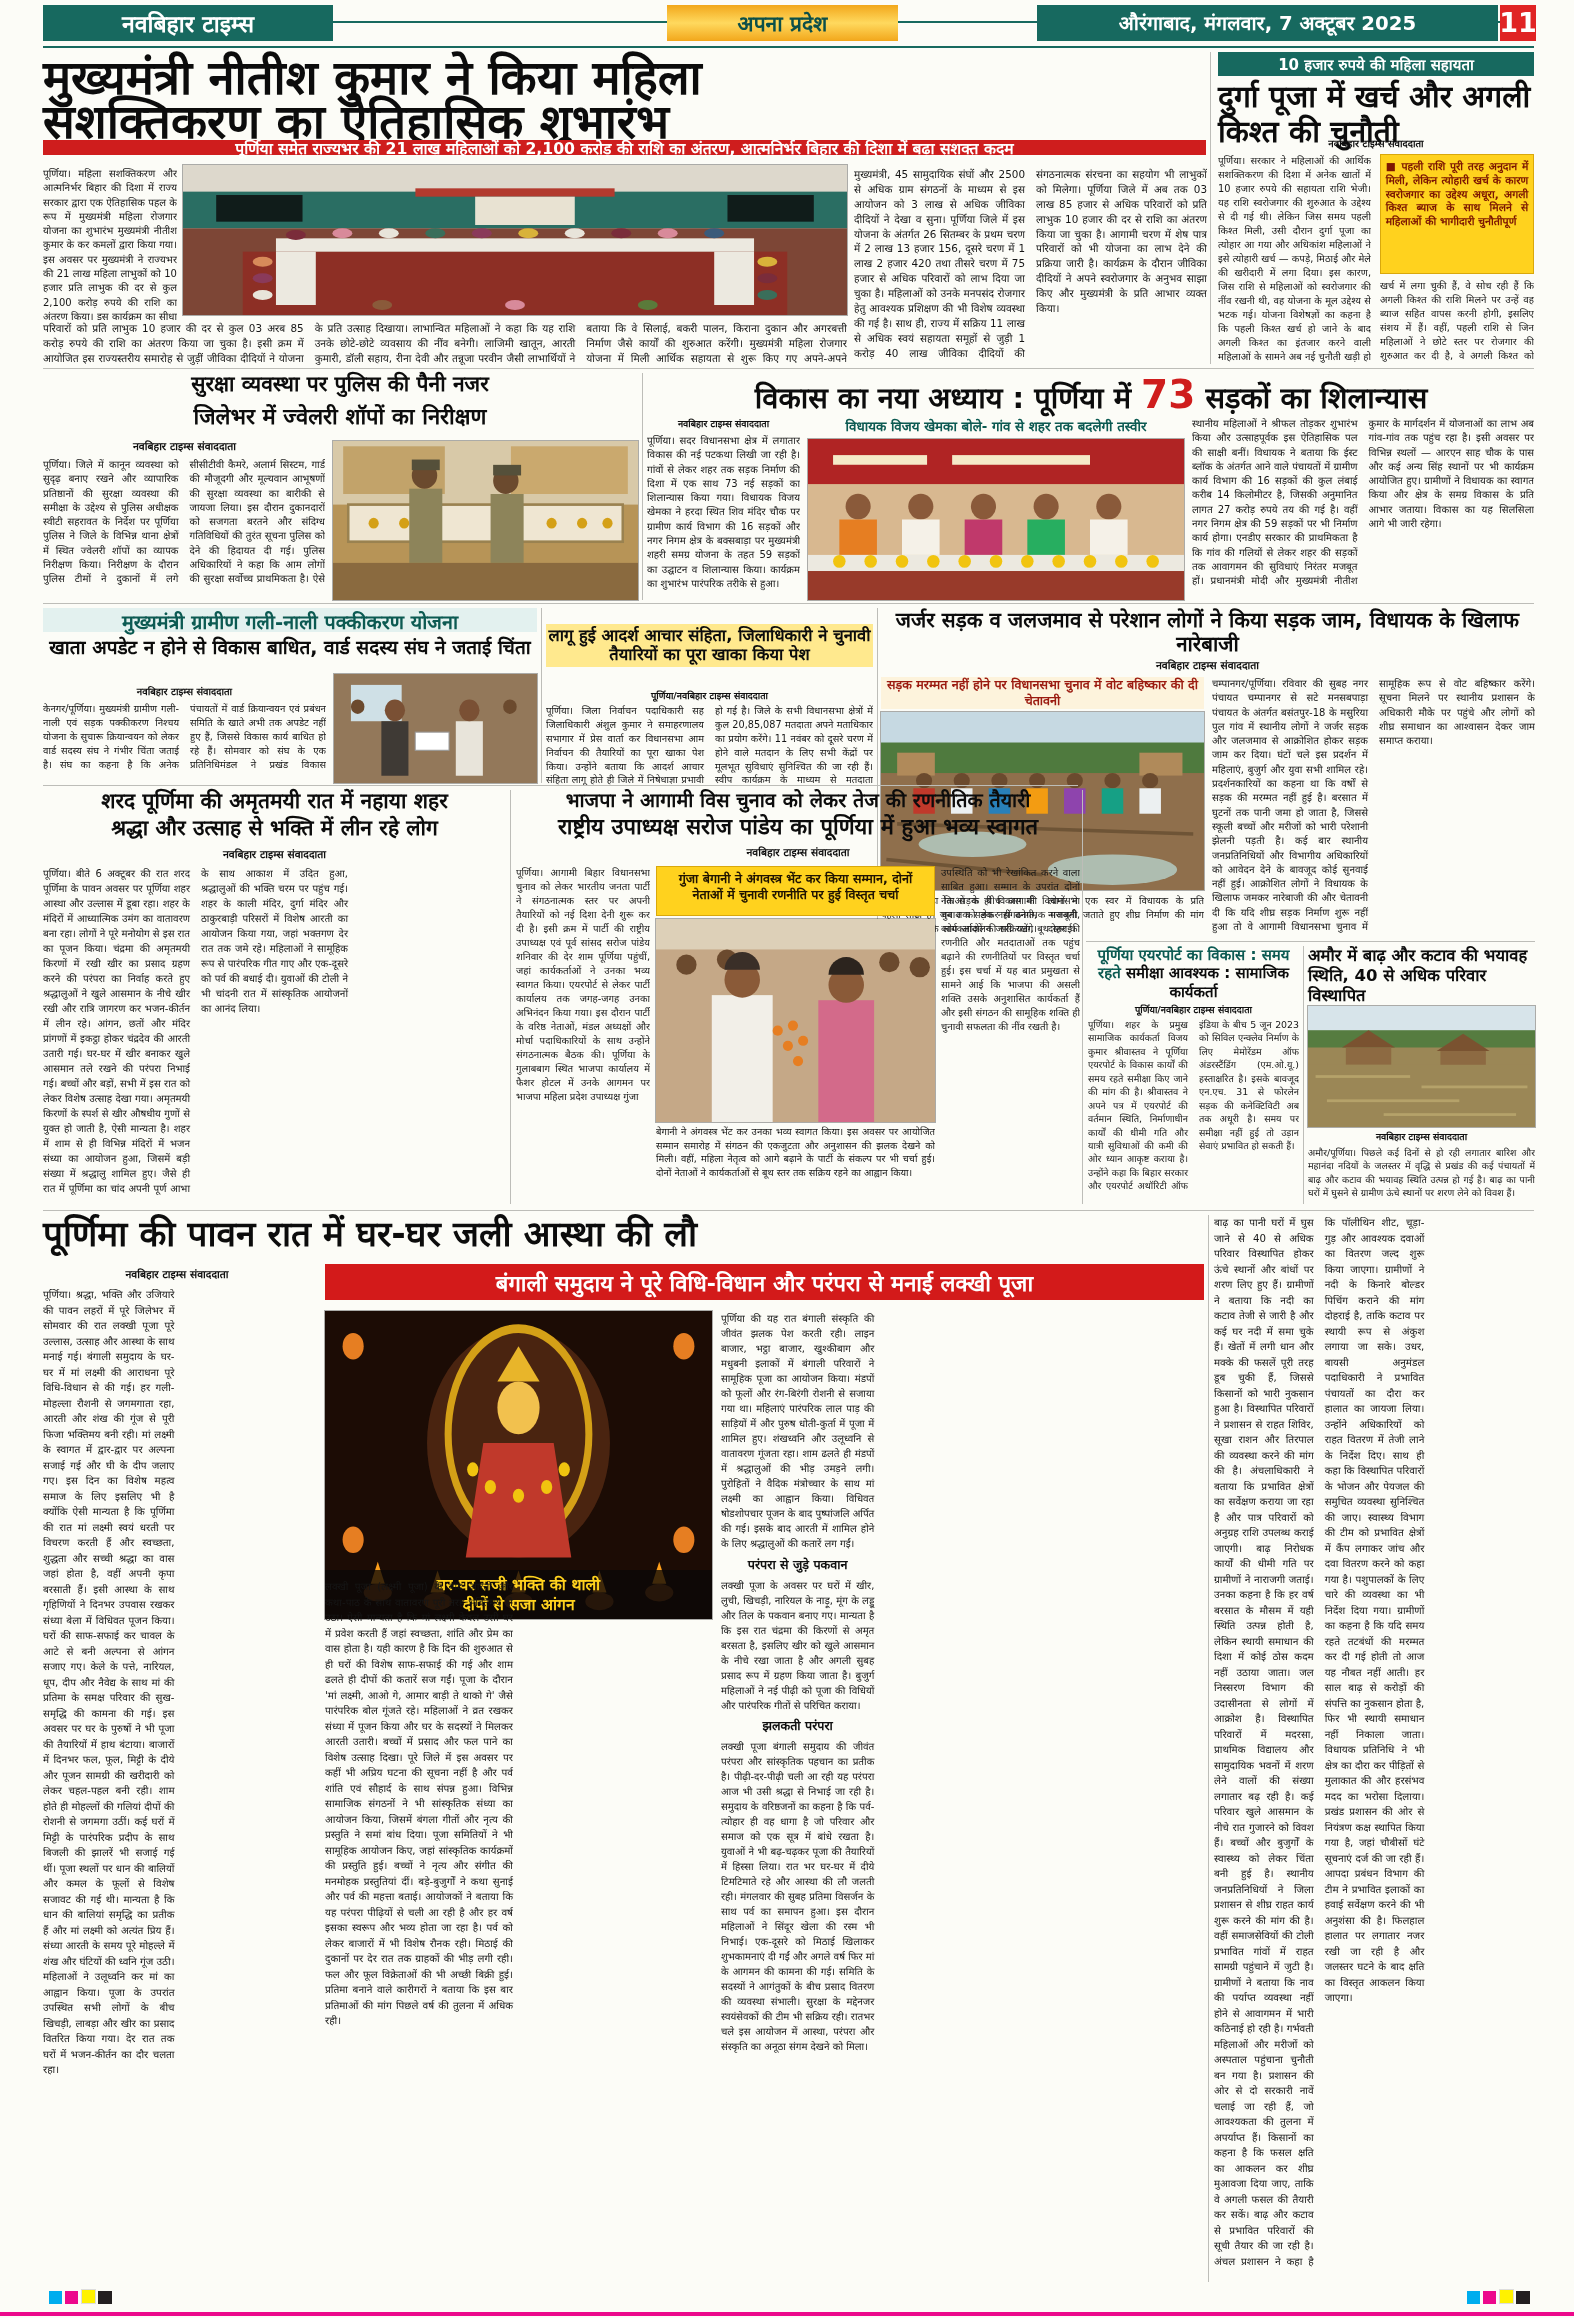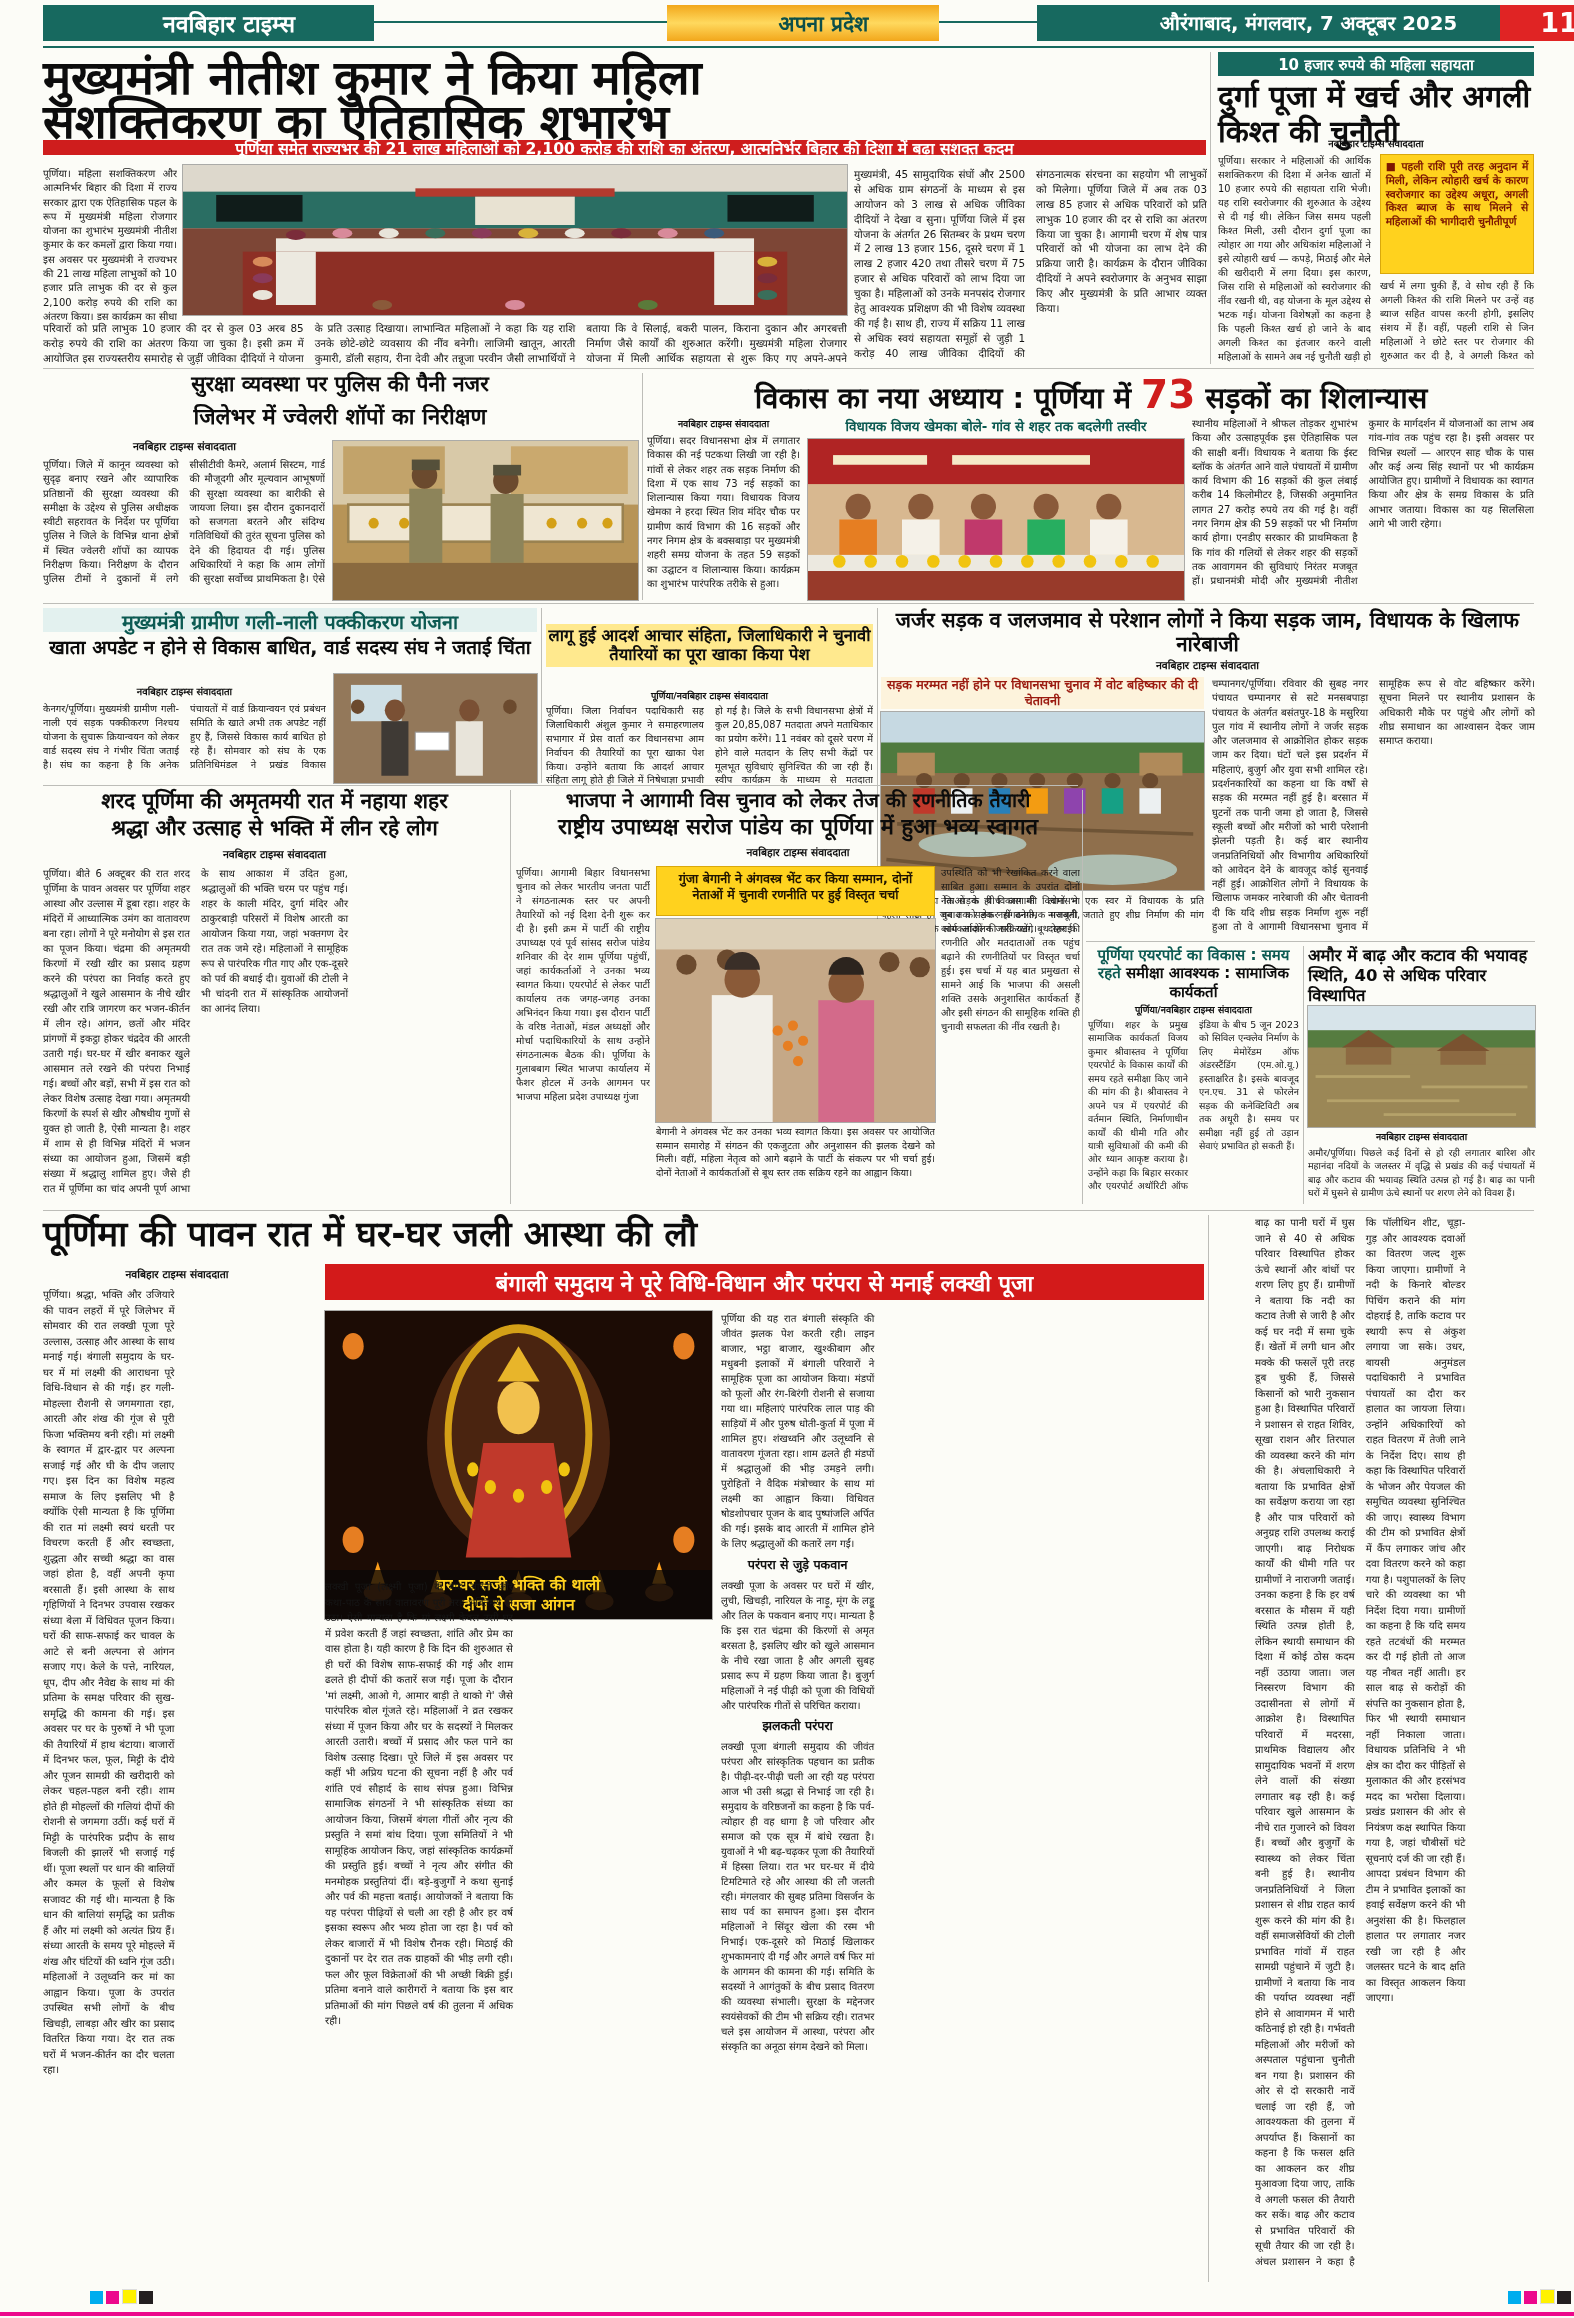--- a/index.html
+++ b/index.html
@@ -1,19 +1,19 @@
 <!DOCTYPE html>
 <html lang="hi" style="font-size:12.6px"><head>
 <meta charset="utf-8">
 <title>Newspaper Page</title>
 <style>
   html,body{margin:0;padding:0;background:#e8e8e4;}
   .page{position:relative;width:1574px;height:2319px;margin:0 auto;background:#fcfcf7;
         font-family:"DejaVu Sans",sans-serif;overflow:hidden;}
-  .abs{position:absolute;padding-left:41px;}
+  .abs{position:absolute;}
   .photo{position:absolute;overflow:hidden;outline:0.8px solid rgba(50,50,50,.4);background:#cfcabe;}
   .photo svg{display:block;width:100%;height:100%;}
   .bt{font-size:10.4px;line-height:1.43;text-align:justify;color:#161616;overflow:hidden;column-fill:auto;}
   .c2{column-count:2;column-gap:11px;}
   .c3{column-count:3;column-gap:11px;}
   .by{font-weight:700;font-size:10.6px;text-align:center;color:#101010;white-space:nowrap;overflow:hidden;}
   .hl{font-weight:700;color:#0c0c0c;line-height:1.12;}
   .teal-bar{background:#17695f;color:#fff;font-weight:700;display:flex;align-items:center;justify-content:center;}
   .red-bar{background:#cf1d1d;color:#fff;font-weight:700;display:flex;align-items:center;justify-content:center;}
   .vr{position:absolute;width:0.8px;background:#bdbdb8;}

